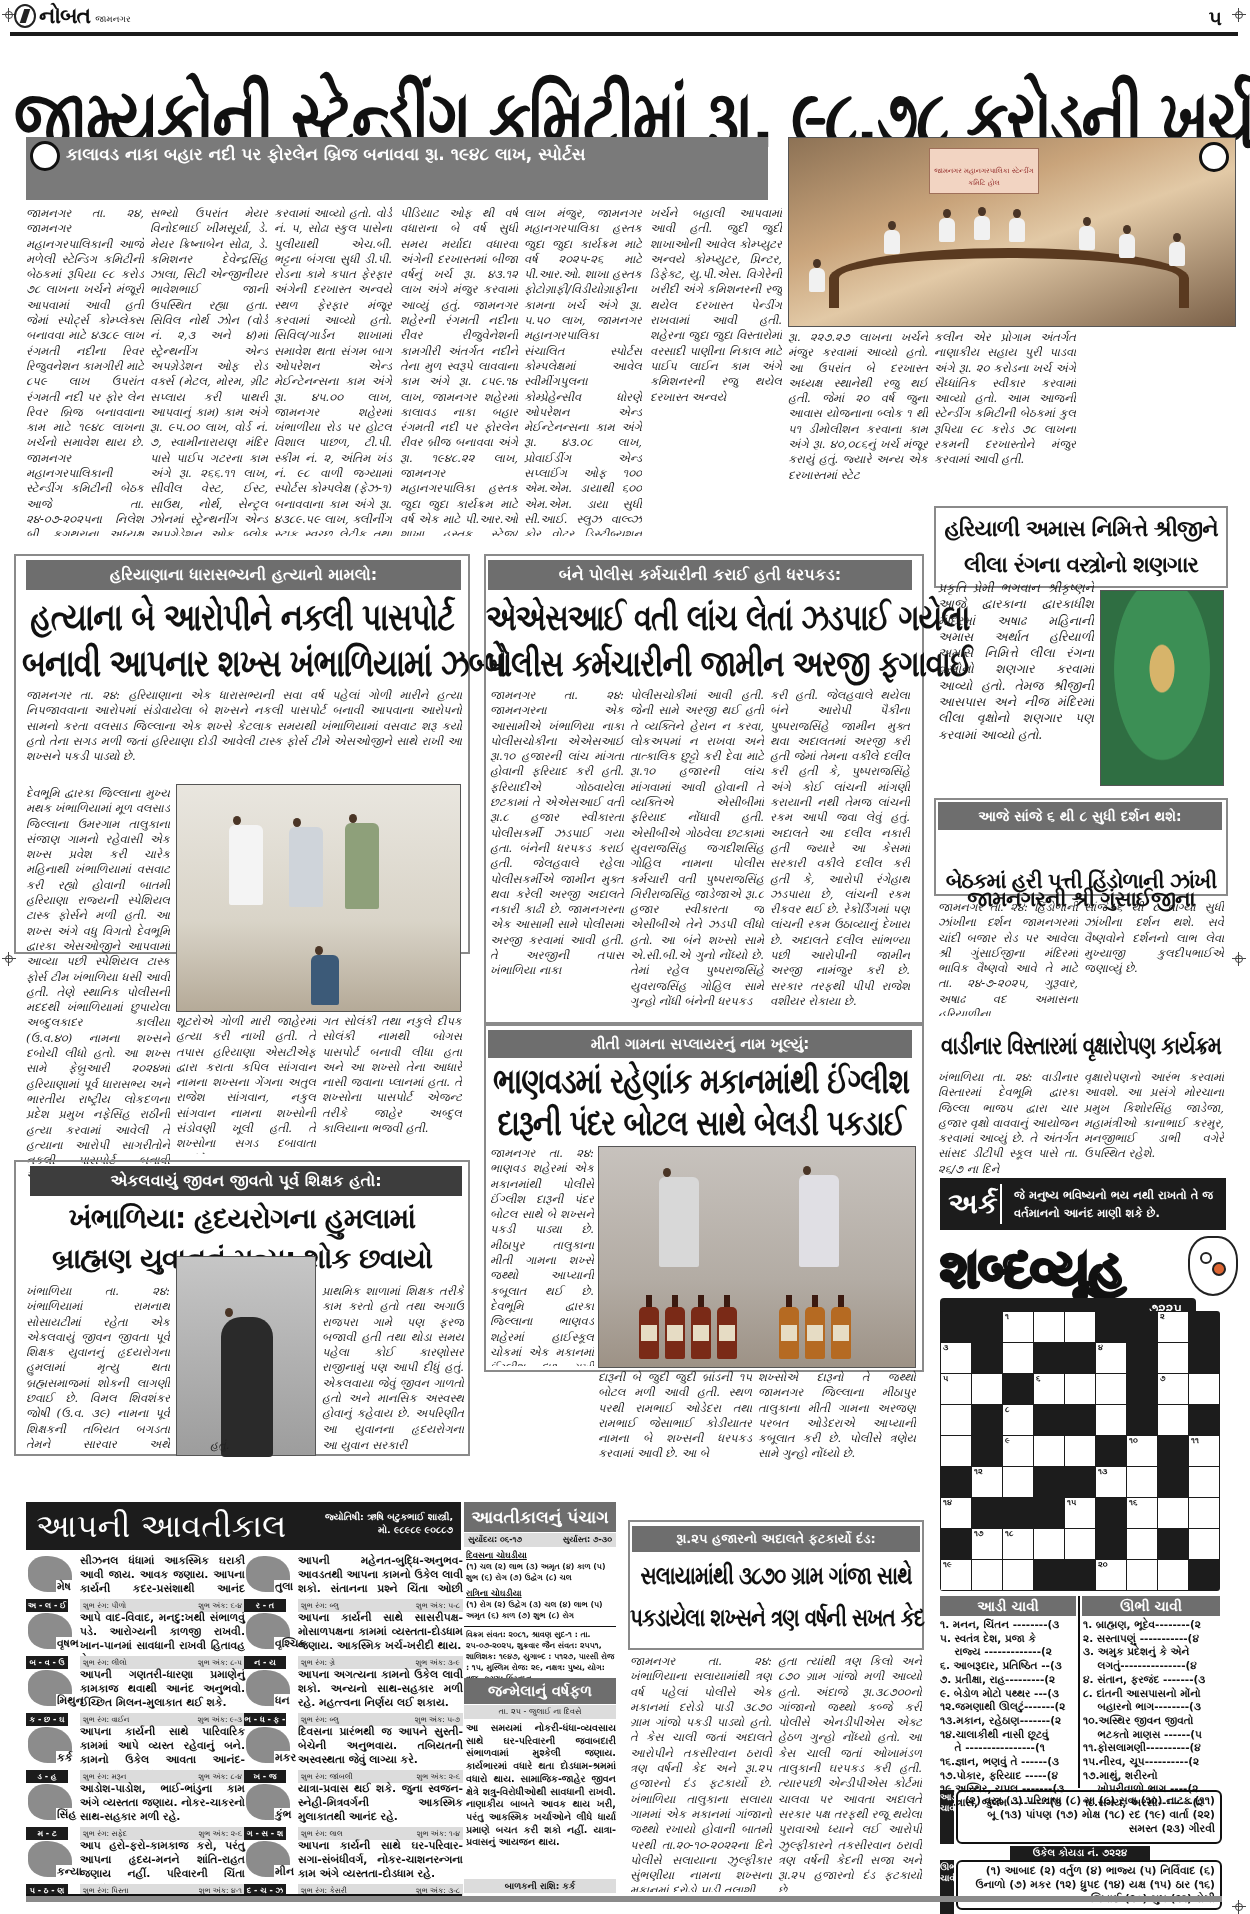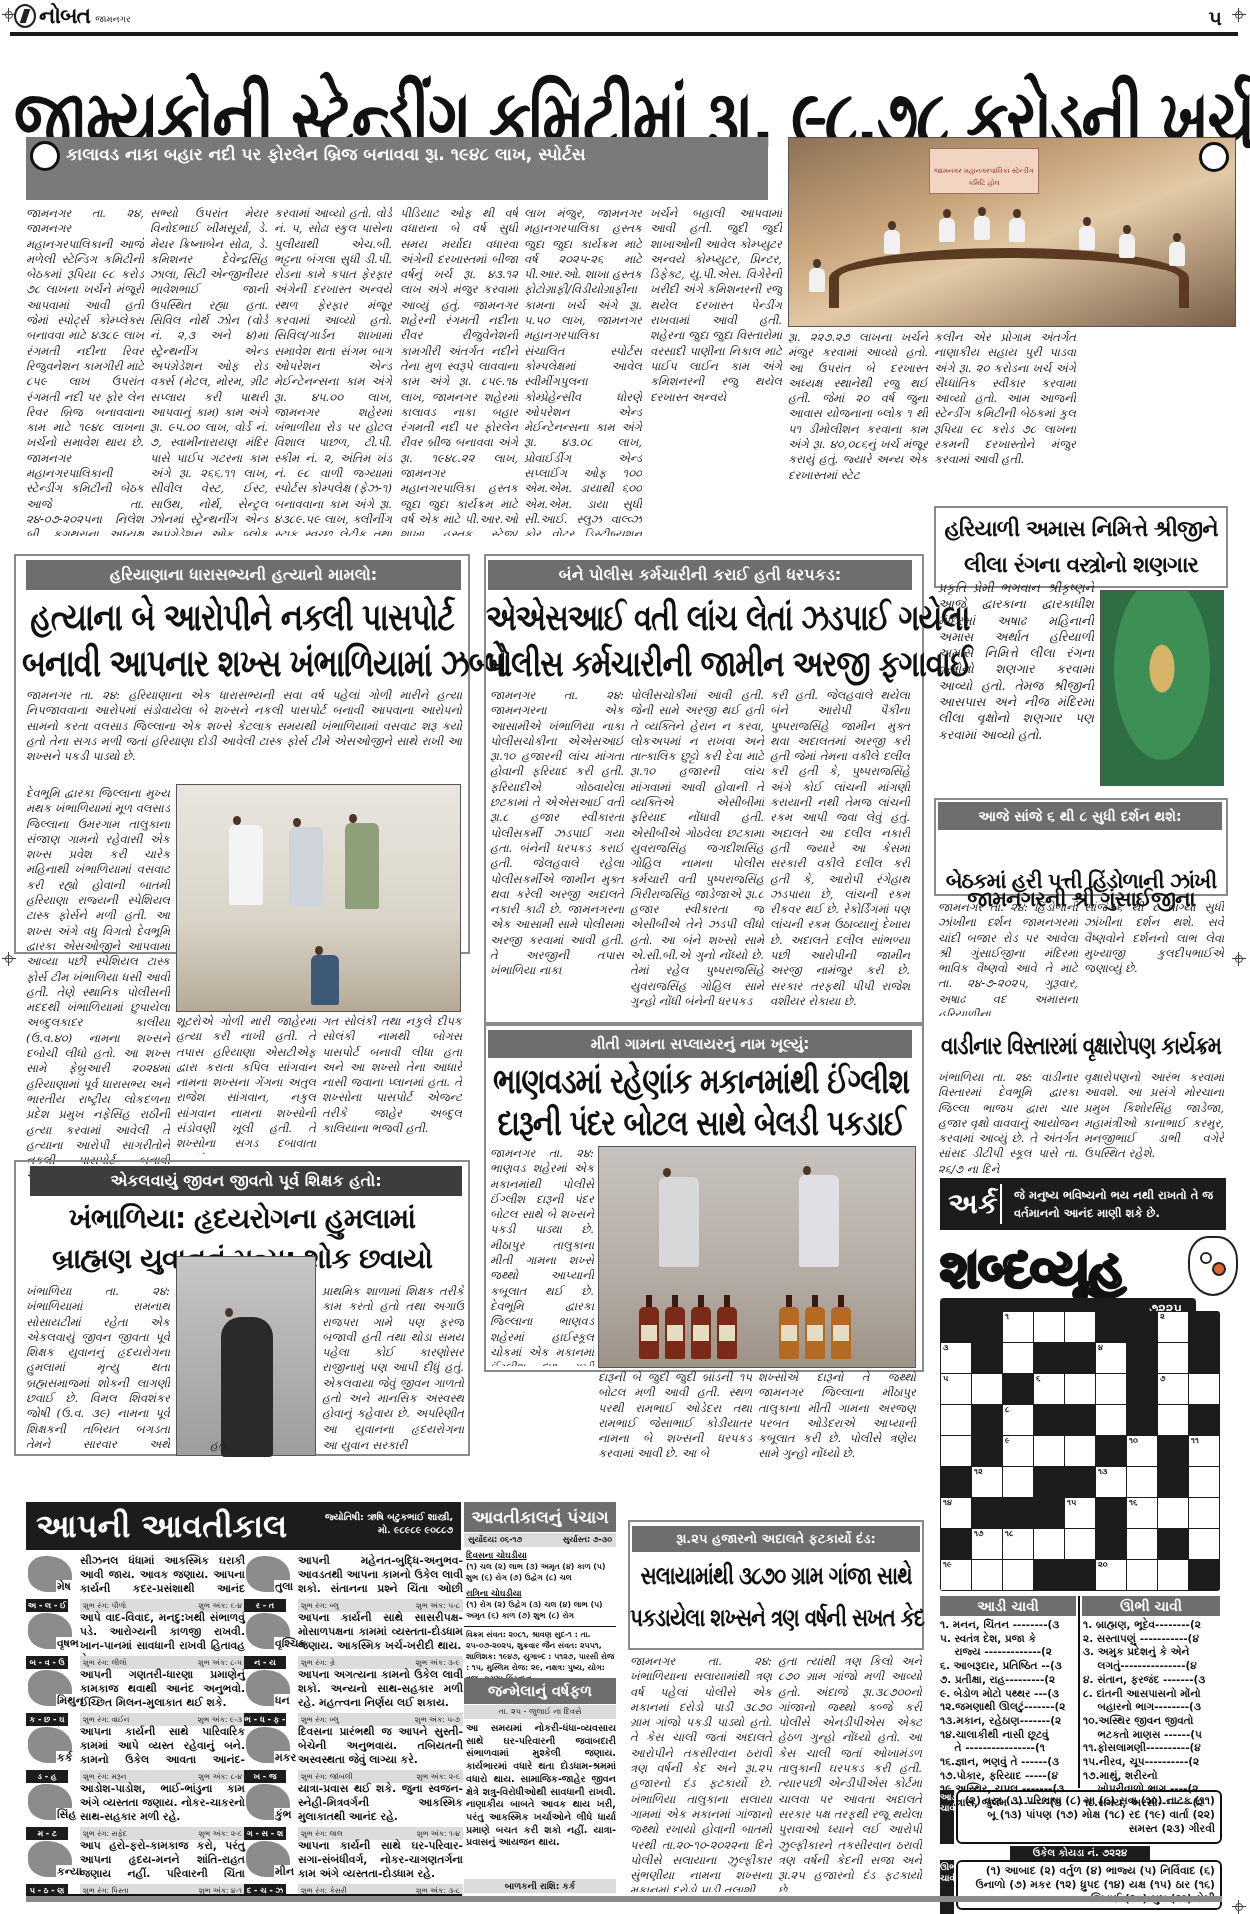--- a/index.html
+++ b/index.html
@@ -69,21 +69,21 @@
   .cw-cell.w { background: #fff; }
   .cw-cell .n { position: absolute; left: 2px; top: 0; font-size: 8px; font-weight: 700; }
   .clue-head { position: absolute; background: #6e6e6e; color: #fff; font-weight: 700; font-size: 14px; text-align: center; height: 20px; line-height: 20px; }
   .clues { position: absolute; font-size: 10.5px; line-height: 13.7px; font-weight: 600; white-space: pre; }
   .sol { position: absolute; border: 2px solid #111; border-radius: 6px; font-size: 10.8px; font-weight: 700; line-height: 14px; padding: 2px 5px; text-align: right; }
   .sol-tag { position: absolute; width: 14px; background: #1c1c1c; color: #fff; font-size: 9px; font-weight: 700; text-align: center; line-height: 11px; padding-top: 2px; }
   .sol-num { position: absolute; background: #1c1c1c; color: #fff; font-size: 10px; font-weight: 700; text-align: center; }
 
   
   .horo-head { left: 26px; top: 1502px; width: 435px; height: 48px; background: #1c1c1c; color: #fff; }
-  .horo-title { position: absolute; left: 10px; top: 2px; font-size: 32px; font-weight: 700; line-height: 44px; }
+  .horo-title { position: absolute; left: 10px; top: 2px; font-size: 32px; font-weight: 400; line-height: 44px; }
   .horo-astro { position: absolute; right: 8px; top: 8px; text-align: right; font-size: 9.5px; font-weight: 700; line-height: 13px; }
   .sign { position: absolute; width: 220px; height: 59px; }
   .sign-img { position: absolute; left: 2px; top: 2px; width: 44px; height: 36px; background: #8c8c8c; border-radius: 40% 55% 35% 45%; }
   .sign-name { position: absolute; left: 30px; top: 26px; font-size: 11px; font-weight: 900; background: #fff; padding: 0 1px; }
   .sign-letters { position: absolute; left: 0; top: 45px; width: 42px; height: 13px; background: #1c1c1c; color: #fff; font-size: 8px; font-weight: 700; text-align: center; line-height: 13px; }
   .sign-text { position: absolute; left: 54px; top: 0; width: 165px; font-size: 10.8px; font-weight: 700; line-height: 14px; text-align: justify; }
   .sign-meta { position: absolute; left: 54px; top: 45px; width: 165px; height: 13px; background: #dcdcdc; font-size: 7.5px; line-height: 13px; padding: 0 3px; display: flex; justify-content: space-between; }
 
   .panch-head { left: 464px; top: 1502px; width: 152px; height: 30px; background: #6e6e6e; color: #fff; font-size: 17px; font-weight: 900; text-align: center; line-height: 30px; }
   .panch-sub { left: 464px; top: 1533px; width: 152px; height: 14px; background: #dcdcdc; font-size: 8px; font-weight: 700; line-height: 14px; padding: 0 4px; display: flex; justify-content: space-between; }
@@ -483,21 +483,21 @@
       <div class="sign-text">યાત્રા-પ્રવાસ થઈ શકે. જુના સ્વજન-સ્નેહી-મિત્રવર્ગની આકસ્મિક મુલાકાતથી આનંદ રહે.</div>
       <div class="sign-meta">
         <span>શુભ રંગ: લાલ</span>
         <span>શુભ અંક: ૧-૪</span>
       </div>
     </div>
     <div class="sign" style="left: 244px; top: 1839px;">
       <div class="sign-img"></div>
       <div class="sign-name">મીન</div>
       <div class="sign-letters">દ - ચ - ઝ - થ</div>
-      <div class="sign-text">આપના કાર્યની સાથે ઘર-પરિવાર-સગા-સંબંધીવર્ગ, નોકર-ચાગણતર્ગના કામ અંગે વ્યસ્તતા-દોડધામ રહે.</div>
+      <div class="sign-text">આપના કાર્યની સાથે ઘર-પરિવાર-સગા-સંબંધીવર્ગ, નોકર-ચાશનરન્ગના કામ અંગે વ્યસ્તતા-દોડધામ રહે.</div>
       <div class="sign-meta">
         <span>શુભ રંગ: કેસરી</span>
         <span>શુભ અંક: ૩-૮</span>
       </div>
     </div>
   </div>
 <div class="hrule" style="left:26px;top:1894px;width:436px;height:2px;background:#111"></div>
 
 <div class="abs panch-head">આવતીકાલનું પંચાગ</div>
 <div class="abs panch-sub">

